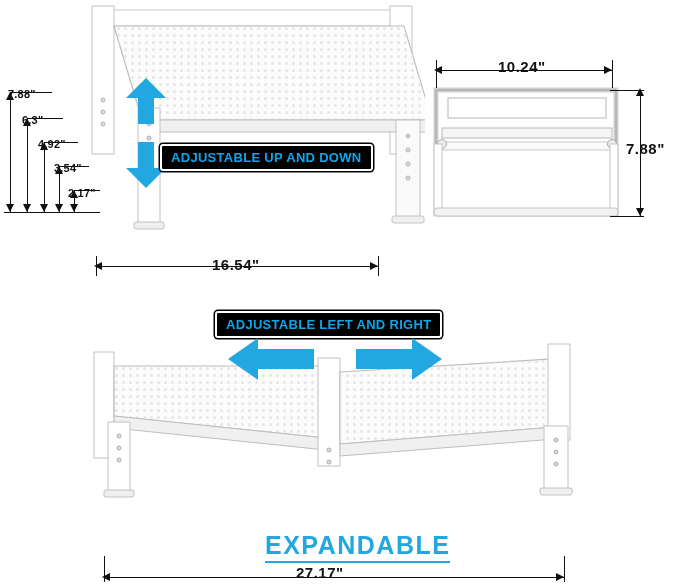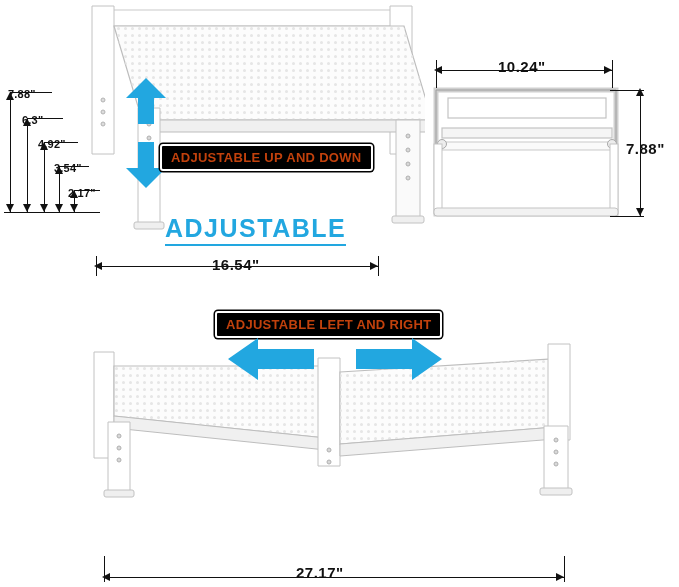--- a/index.html
+++ b/index.html
@@ -80,21 +80,21 @@
     letter-spacing: 1.5px;
     border-bottom: 2.5px solid #22a7e0;
     padding-bottom: 1px;
     white-space: nowrap;
   }
 
   
   .banner {
     position: absolute;
     background: #000000;
-    color: #c2410c;
+    color: #0ea5e9;
     font-size: 13px;
     font-weight: 700;
     letter-spacing: 0.3px;
     padding: 4px 9px;
     border-radius: 3px;
     white-space: nowrap;
     border: 2px solid #ffffff;
     box-shadow: 0 0 0 1.5px #000000;
   }
 
@@ -194,21 +194,20 @@
     <div class="thin-h" style="left:59px; top:166px; width:30px;"></div>
     <span class="dim-text abs" style="left:54px; top:162px;">3.54"</span>
 
     <div class="thin-v" style="left:74px; top:190px; height:22px;"></div>
     <div class="arrowU" style="left:70px; top:190px;"></div>
     <div class="arrowD" style="left:70px; top:204px;"></div>
     <div class="thin-h" style="left:74px; top:190px; width:26px;"></div>
     <span class="dim-text abs" style="left:68px; top:187px;">2.17"</span>
   </div>
 
-  <div class="caption" style="left:165px; top:214px;">ADJUSTABLE</div>
 
   <div>
     <div class="hline" style="left:96px; top:266px; width:282px;"></div>
     <div class="arrowL" style="left:94px; top:262px;"></div>
     <div class="arrowR" style="left:370px; top:262px;"></div>
     <div class="thin-v" style="left:96px; top:256px; height:20px;"></div>
     <div class="thin-v" style="left:378px; top:256px; height:20px;"></div>
     <span class="dim-text big abs" style="left:212px; top:256px;">16.54"</span>
   </div>
 
@@ -297,20 +296,21 @@
       <polygon points="0,21 30,0 30,11 86,11 86,31 30,31 30,42" fill="#22a7e0"></polygon>
     </svg>
   </div>
 
   <div class="blue-arrow" style="left:356px; top:338px;">
     <svg width="86" height="42" viewBox="0 0 86 42">
       <polygon points="86,21 56,0 56,11 0,11 0,31 56,31 56,42" fill="#22a7e0"></polygon>
     </svg>
   </div>
 
+  <div class="caption" style="left:265px; top:531px;">EXPANDABLE</div>
 
   <div>
     <div class="hline" style="left:104px; top:577px; width:460px;"></div>
     <div class="arrowL" style="left:102px; top:573px;"></div>
     <div class="arrowR" style="left:556px; top:573px;"></div>
     <div class="thin-v" style="left:104px; top:556px; height:26px;"></div>
     <div class="thin-v" style="left:564px; top:556px; height:26px;"></div>
     <span class="dim-text big abs" style="left:296px; top:564px;">27.17"</span>
   </div>
 

